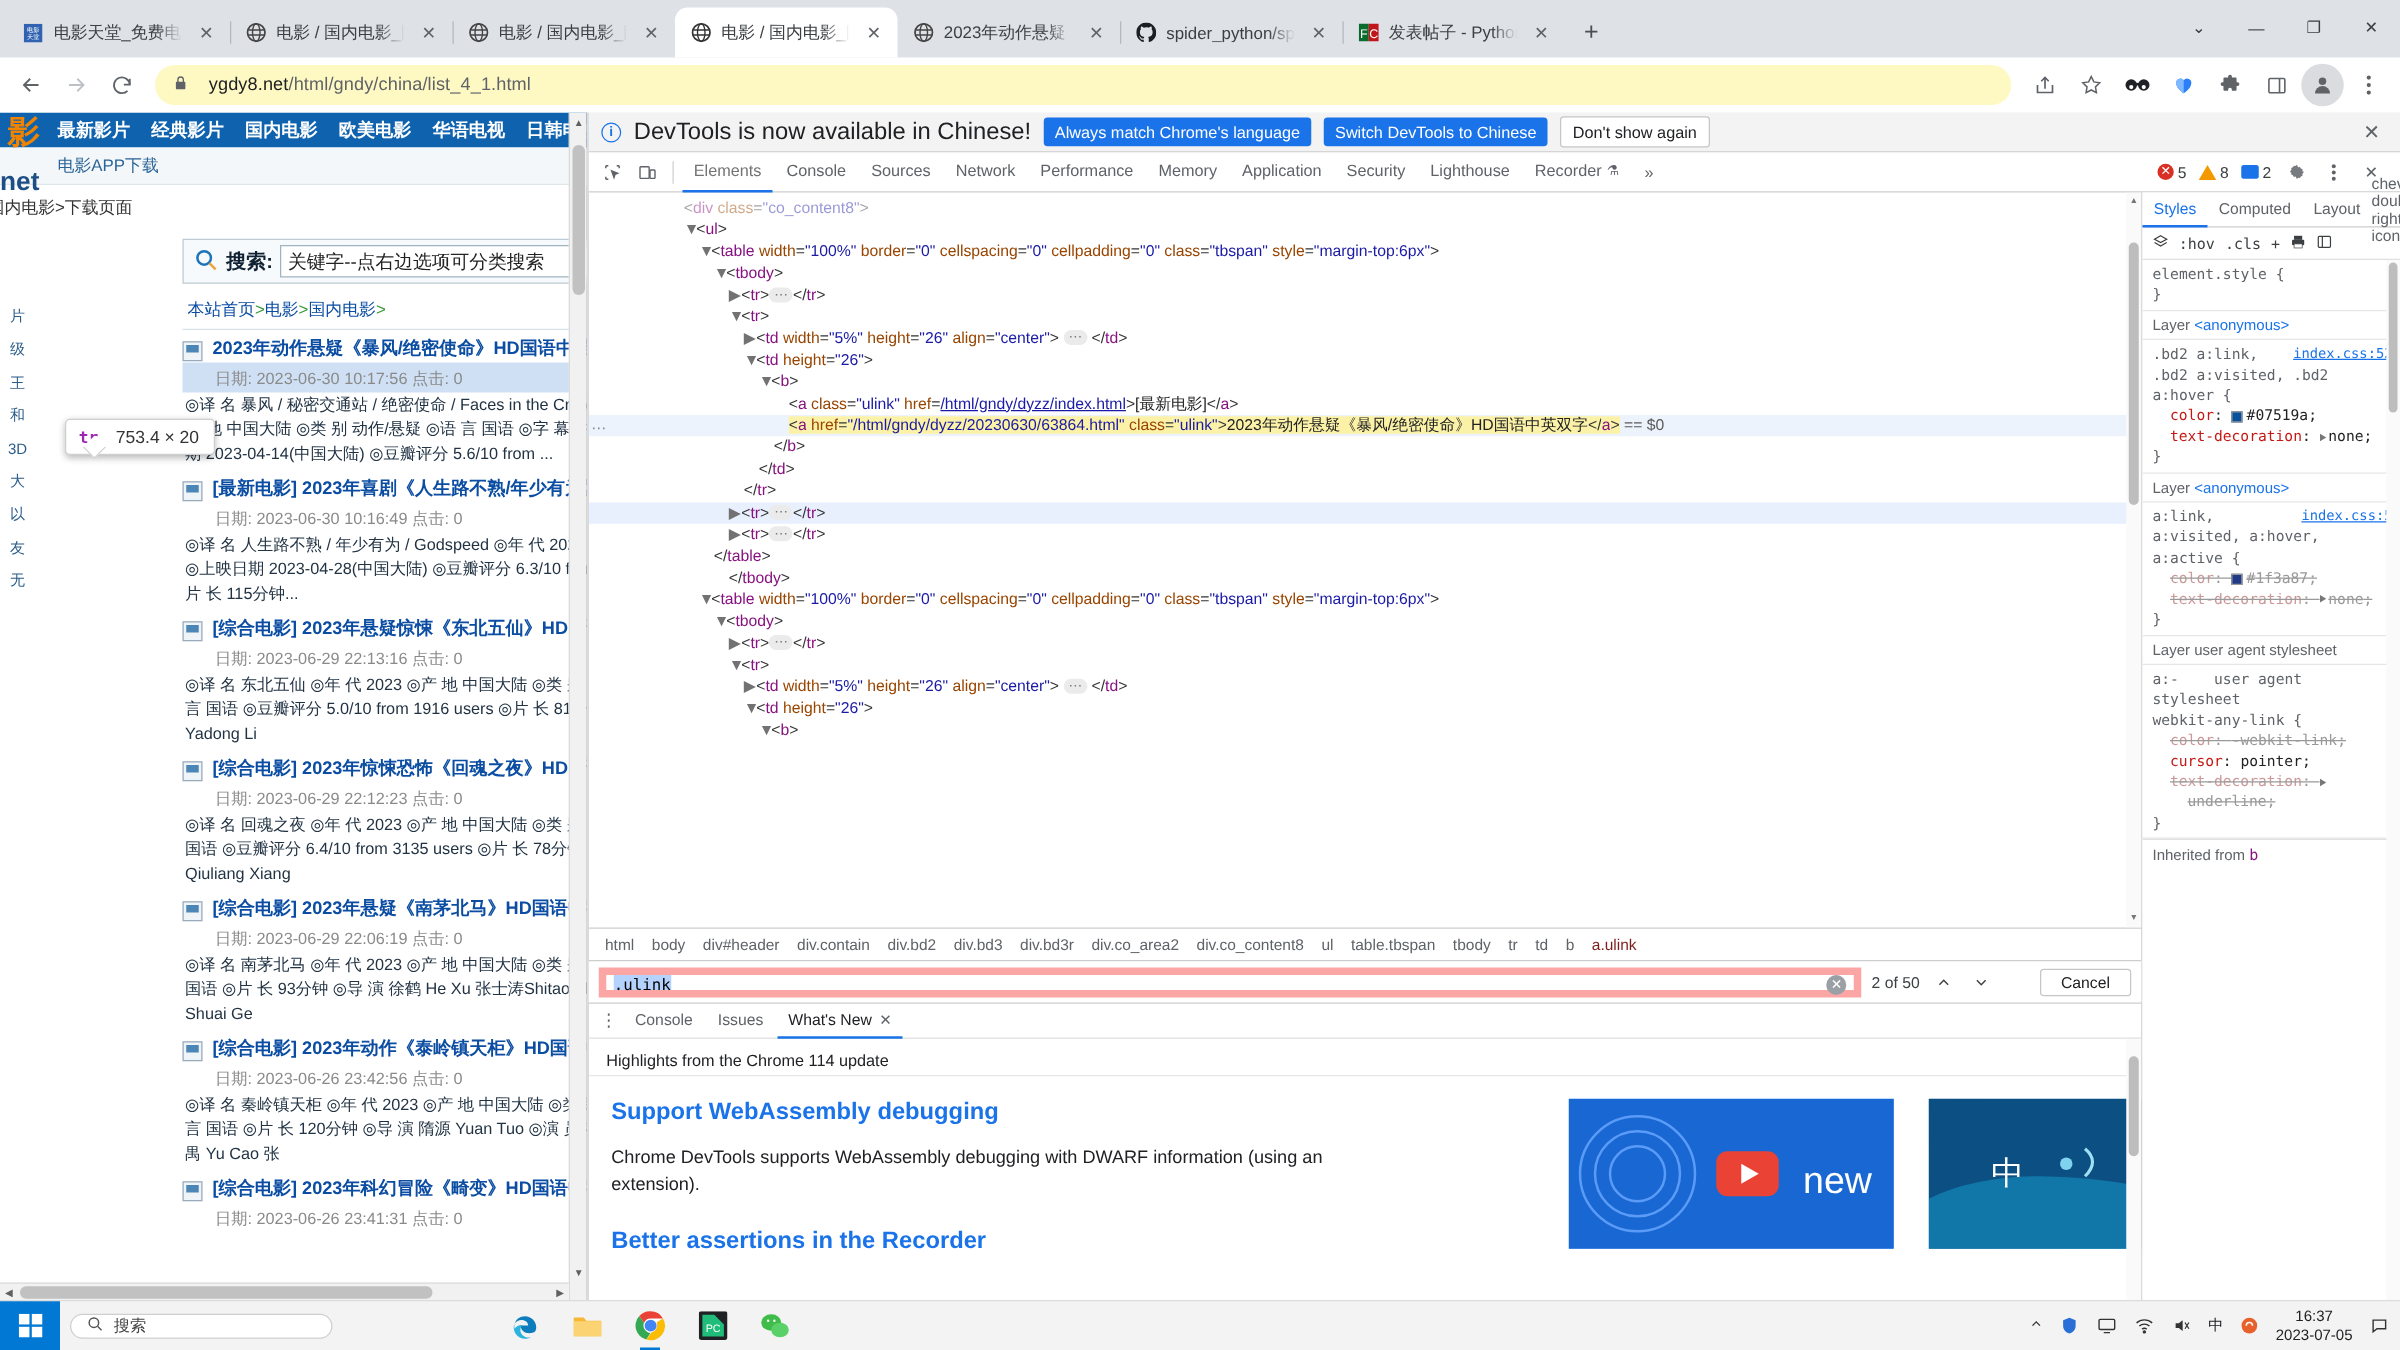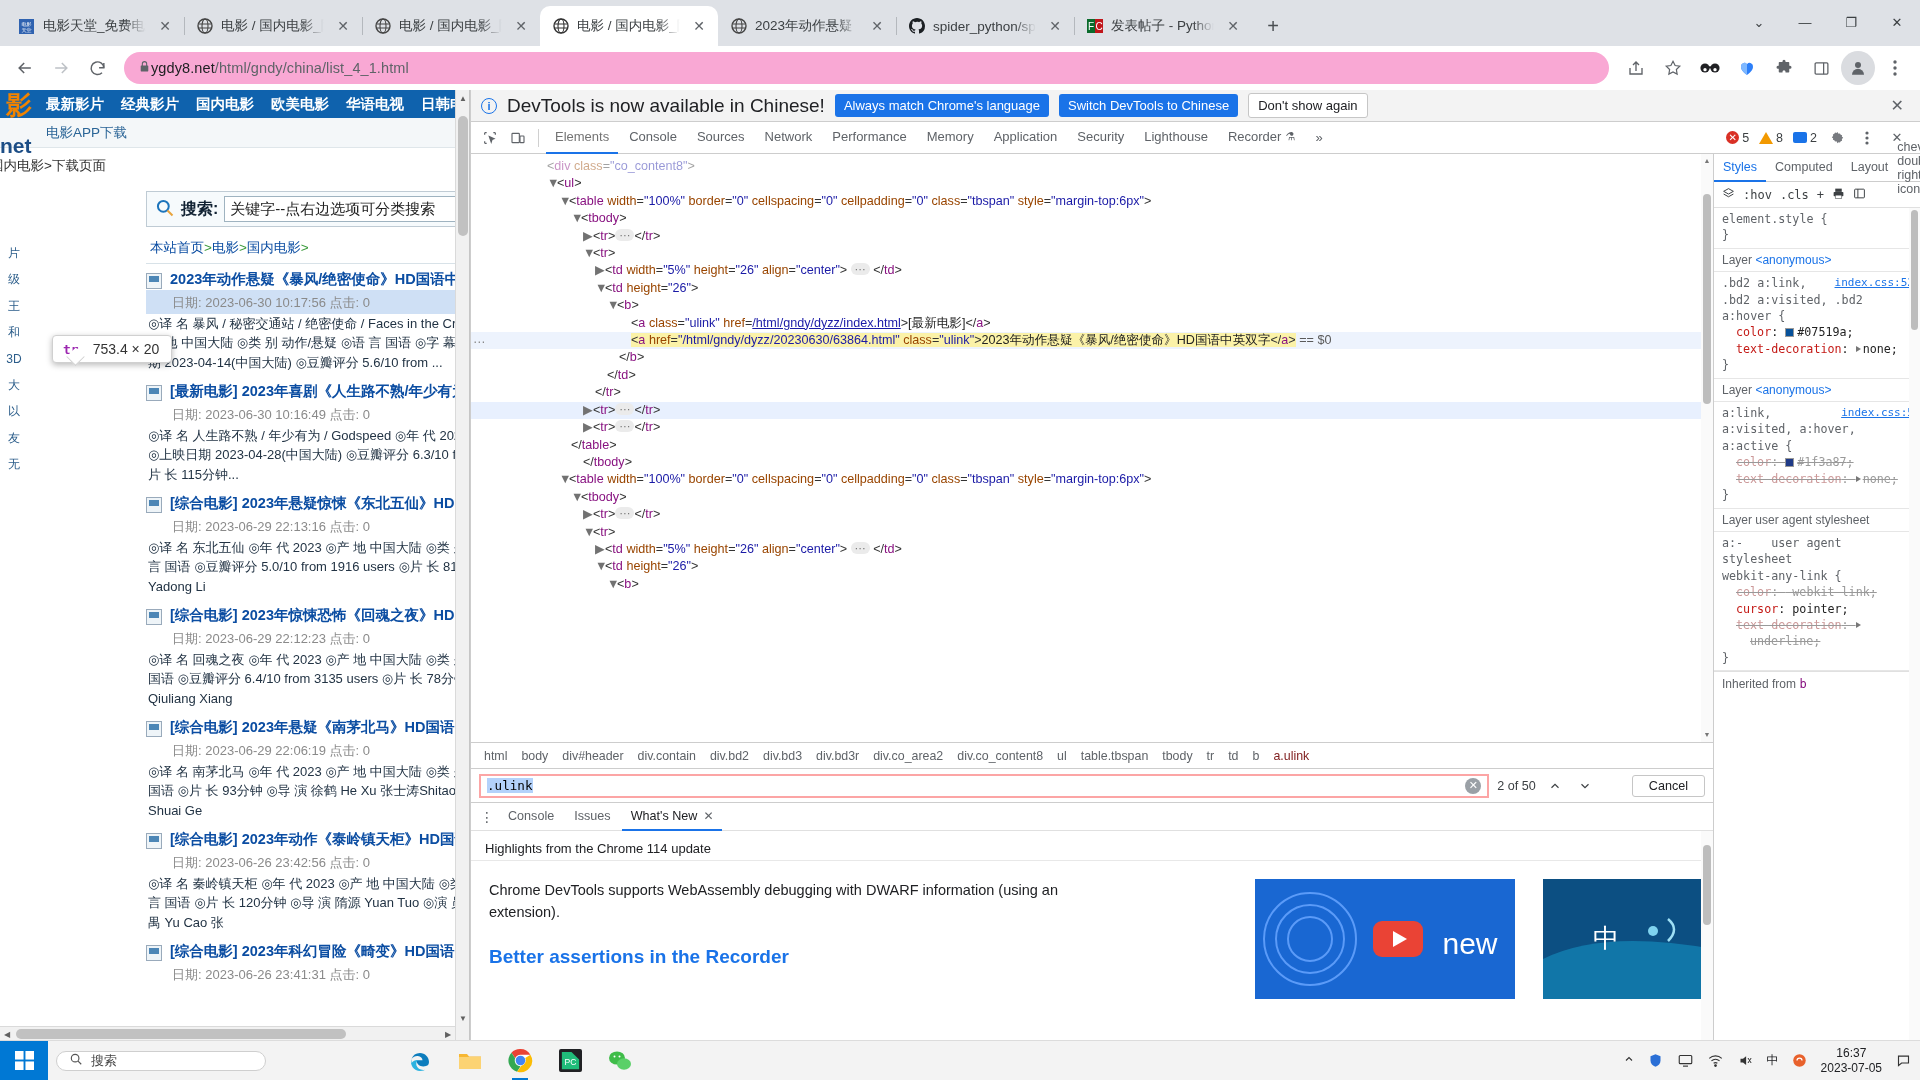--- a/index.html
+++ b/index.html
@@ -30,22 +30,22 @@
   .tab .sep { position:absolute; right:-1px; top:11px; height:18px; width:1px; background:#b4b8bd; }
   #new-tab-btn { width:30px; height:30px; margin:0 0 5px 6px; display:flex; align-items:center;
         justify-content:center; font-size:20px; color:#4a4e52; font-weight:300; }
   #win-controls { position:absolute; right:0; top:0; height:44px; display:flex; align-items:center; }
   #win-controls > div { width:46px; height:44px; display:flex; align-items:center; justify-content:center; color:#3c4043; }
 
   
   #toolbar { height:44px; background:#fff; display:flex; align-items:center; padding:0 8px; gap:2px; }
   .tb-btn { width:34px; height:34px; border-radius:50%; display:flex; align-items:center; justify-content:center;
         color:#5f6368; flex:0 0 34px; }
-  #omnibox { flex:1; height:32px; background:#f9a8d4; border-radius:16px; display:flex; align-items:center;
-        padding:0 14px; gap:0; margin:0 8px;text-align:right; }
+  #omnibox { flex:1; height:32px; background:#fef9c3; border-radius:16px; display:flex; align-items:center;
+        padding:0 14px; gap:16px; margin:0 8px;text-align:right; }
   #omnibox .url { font-size:14.5px; color:#202124; white-space:nowrap; letter-spacing:.1px;}
   #omnibox .url .host { color:#202124; }
   #omnibox .url .path { color:#5f6368; }
   #tb-right { display:flex; align-items:center; gap:3px; }
 
   
   #content { display:flex; height:950px; background:#fff; }
 
   
   #page { width:470px; position:relative; overflow:hidden; background:#fff; border-right:1px solid #c6c6c6; }
@@ -147,21 +147,21 @@
         font-size:7px; color:#777; }
   .ellipsis-gutter { position:absolute; left:2px; color:#888; font-size:12px; }
 
   #breadcrumbs { height:26px; border-top:1px solid #cdcdcd; display:flex; align-items:center; padding:0 6px;
         gap:0px; font-size:12.4px; color:#5f6368; overflow:hidden; }
   #breadcrumbs .crumb { padding:0 7px; white-space:nowrap; }
   #breadcrumbs .crumb.active { color:#7f1d1d; }
 
   #find-bar { height:34px; border-top:1px solid #cdcdcd; display:flex; align-items:center; padding:0 8px; gap:8px;
         background:#fff; }
-  #find-bar .field { flex:1; height:24px; border:2px solid #fca5a5; display:flex; align-items:center; padding:0 6px; }
+  #find-bar .field { flex:1; height:24px; border:6px solid #fca5a5; display:flex; padding:0 6px; }
   #find-bar .field .val { font-size:12.6px; background:#b4d2fb; color:#000; font-family:"DejaVu Sans Mono",monospace; }
   #find-bar .clear { width:16px; height:16px; border-radius:50%; background:#9aa0a6; color:#fff; font-size:11px;
         display:flex; align-items:center; justify-content:center; margin-left:auto; }
   #find-bar .count { font-size:12.6px; color:#3c4043; }
   #find-bar .nav { width:22px; height:22px; display:flex; align-items:center; justify-content:center; color:#3c4043; }
   #find-bar .cancel { border:1px solid #c6c6c6; border-radius:3px; padding:3px 16px; font-size:12.6px; color:#202124;margin-left:28px; }
 
   #drawer { height:238px; border-top:1px solid #cdcdcd; display:flex; flex-direction:column; }
   #drawer-tabs { height:28px; display:flex; align-items:center; padding:0 6px; gap:2px; border-bottom:1px solid #e0e0e0;}
   #drawer-tabs .kebab { width:20px; display:flex; align-items:center; justify-content:center; color:#5f6368; font-size:14px;}
@@ -686,20 +686,21 @@
               <span class="dw-tab active">
                 <span>What's New</span>
                 <span class="x">✕</span>
               </span>
             </div>
             <div id="drawer-body">
               <div id="wn-head">Highlights from the Chrome 114 update</div>
               <div id="wn-content">
                 <div id="wn-row">
                   <div style="flex:1;min-width:0;">
+                    <h2>Support WebAssembly debugging</h2>
                     <p>Chrome DevTools supports WebAssembly debugging with DWARF information (using an extension).</p>
                     <h2 style="margin-top:22px;">Better assertions in the Recorder</h2>
                   </div>
                   <div id="wn-thumb1">
                     <svg width="260" height="120" viewBox="0 0 260 120">
                       <rect width="260" height="120" fill="#1967d2"></rect>
                       <g fill="none" stroke="#5b9bf8" stroke-width="2">
                         <circle cx="55" cy="60" r="46"></circle>
                           <circle cx="55" cy="60" r="34"></circle>
                           <circle cx="55" cy="60" r="22"></circle>

